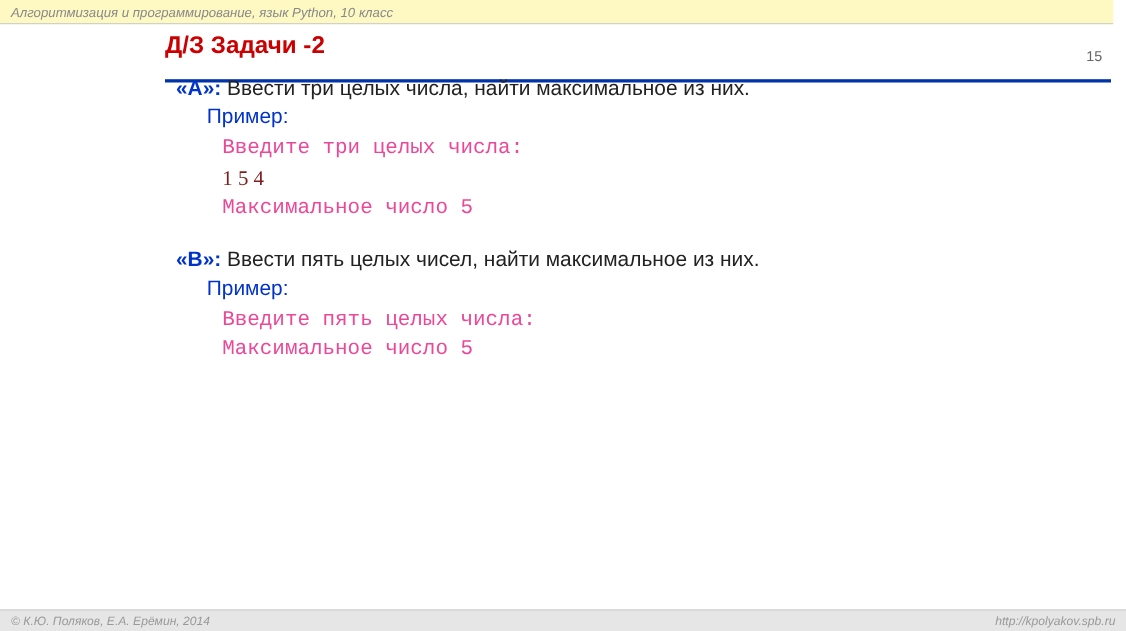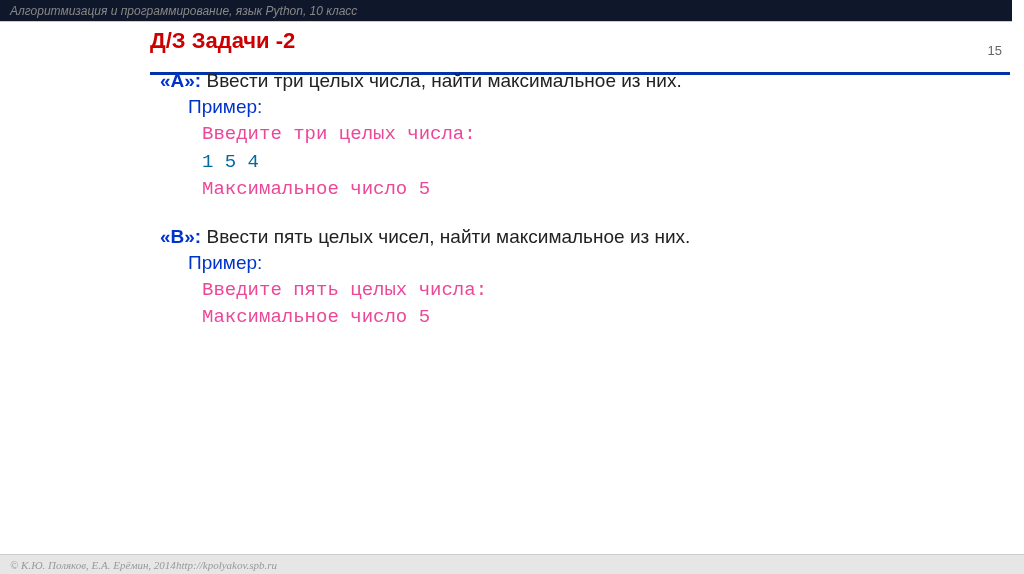--- a/index.html
+++ b/index.html
@@ -8,21 +8,21 @@
       height: 574px;
       font-family: Arial, sans-serif;
       background: #fff;
       position: relative;
       overflow: hidden;
     }
     .header {
       position: absolute;
       top: 0; left: 0; right: 12px;
       height: 22px;
-      background: #0f172a;
+      background: #fef9c3;
       border-bottom: 1px solid #ccc;
       padding: 0 10px;
       font-size: 12px;
       font-style: italic;
       color: #888;
       line-height: 22px;
       display: flex;
       justify-content: space-between;
     }
     .page-num {
@@ -68,35 +68,34 @@
       color: #0033cc;
       margin-bottom: 3px;
     }
     .code-block {
       margin-left: 42px;
       font-family: "Courier New", monospace;
       font-size: 19px;
       line-height: 1.45;
     }
     .code-line { white-space: pre; color: #ec4899; }
-    .code-line.red { color: #0369a1; }
+    .code-line.red { color: #7f1d1d; font-family: Liberation Serif, serif; }
     .footer {
       position: absolute;
       bottom: 0; left: 0; right: 0;
       height: 20px;
       background: #e6e6e6;
       border-top: 1px solid #ccc;
       padding: 0 10px;
       font-size: 11px;
       font-style: italic;
       color: #999;
       line-height: 20px;
       display: flex;
-      justify-content: flex-start;
-      font-family: Liberation Serif, serif;
+      justify-content: space-between;
     }
   </style>
 </head>
 <body>
 
 <div class="header">
   <span>Алгоритмизация и программирование, язык Python, 10 класс</span>
   <span class="page-num">15</span>
 </div>
 

